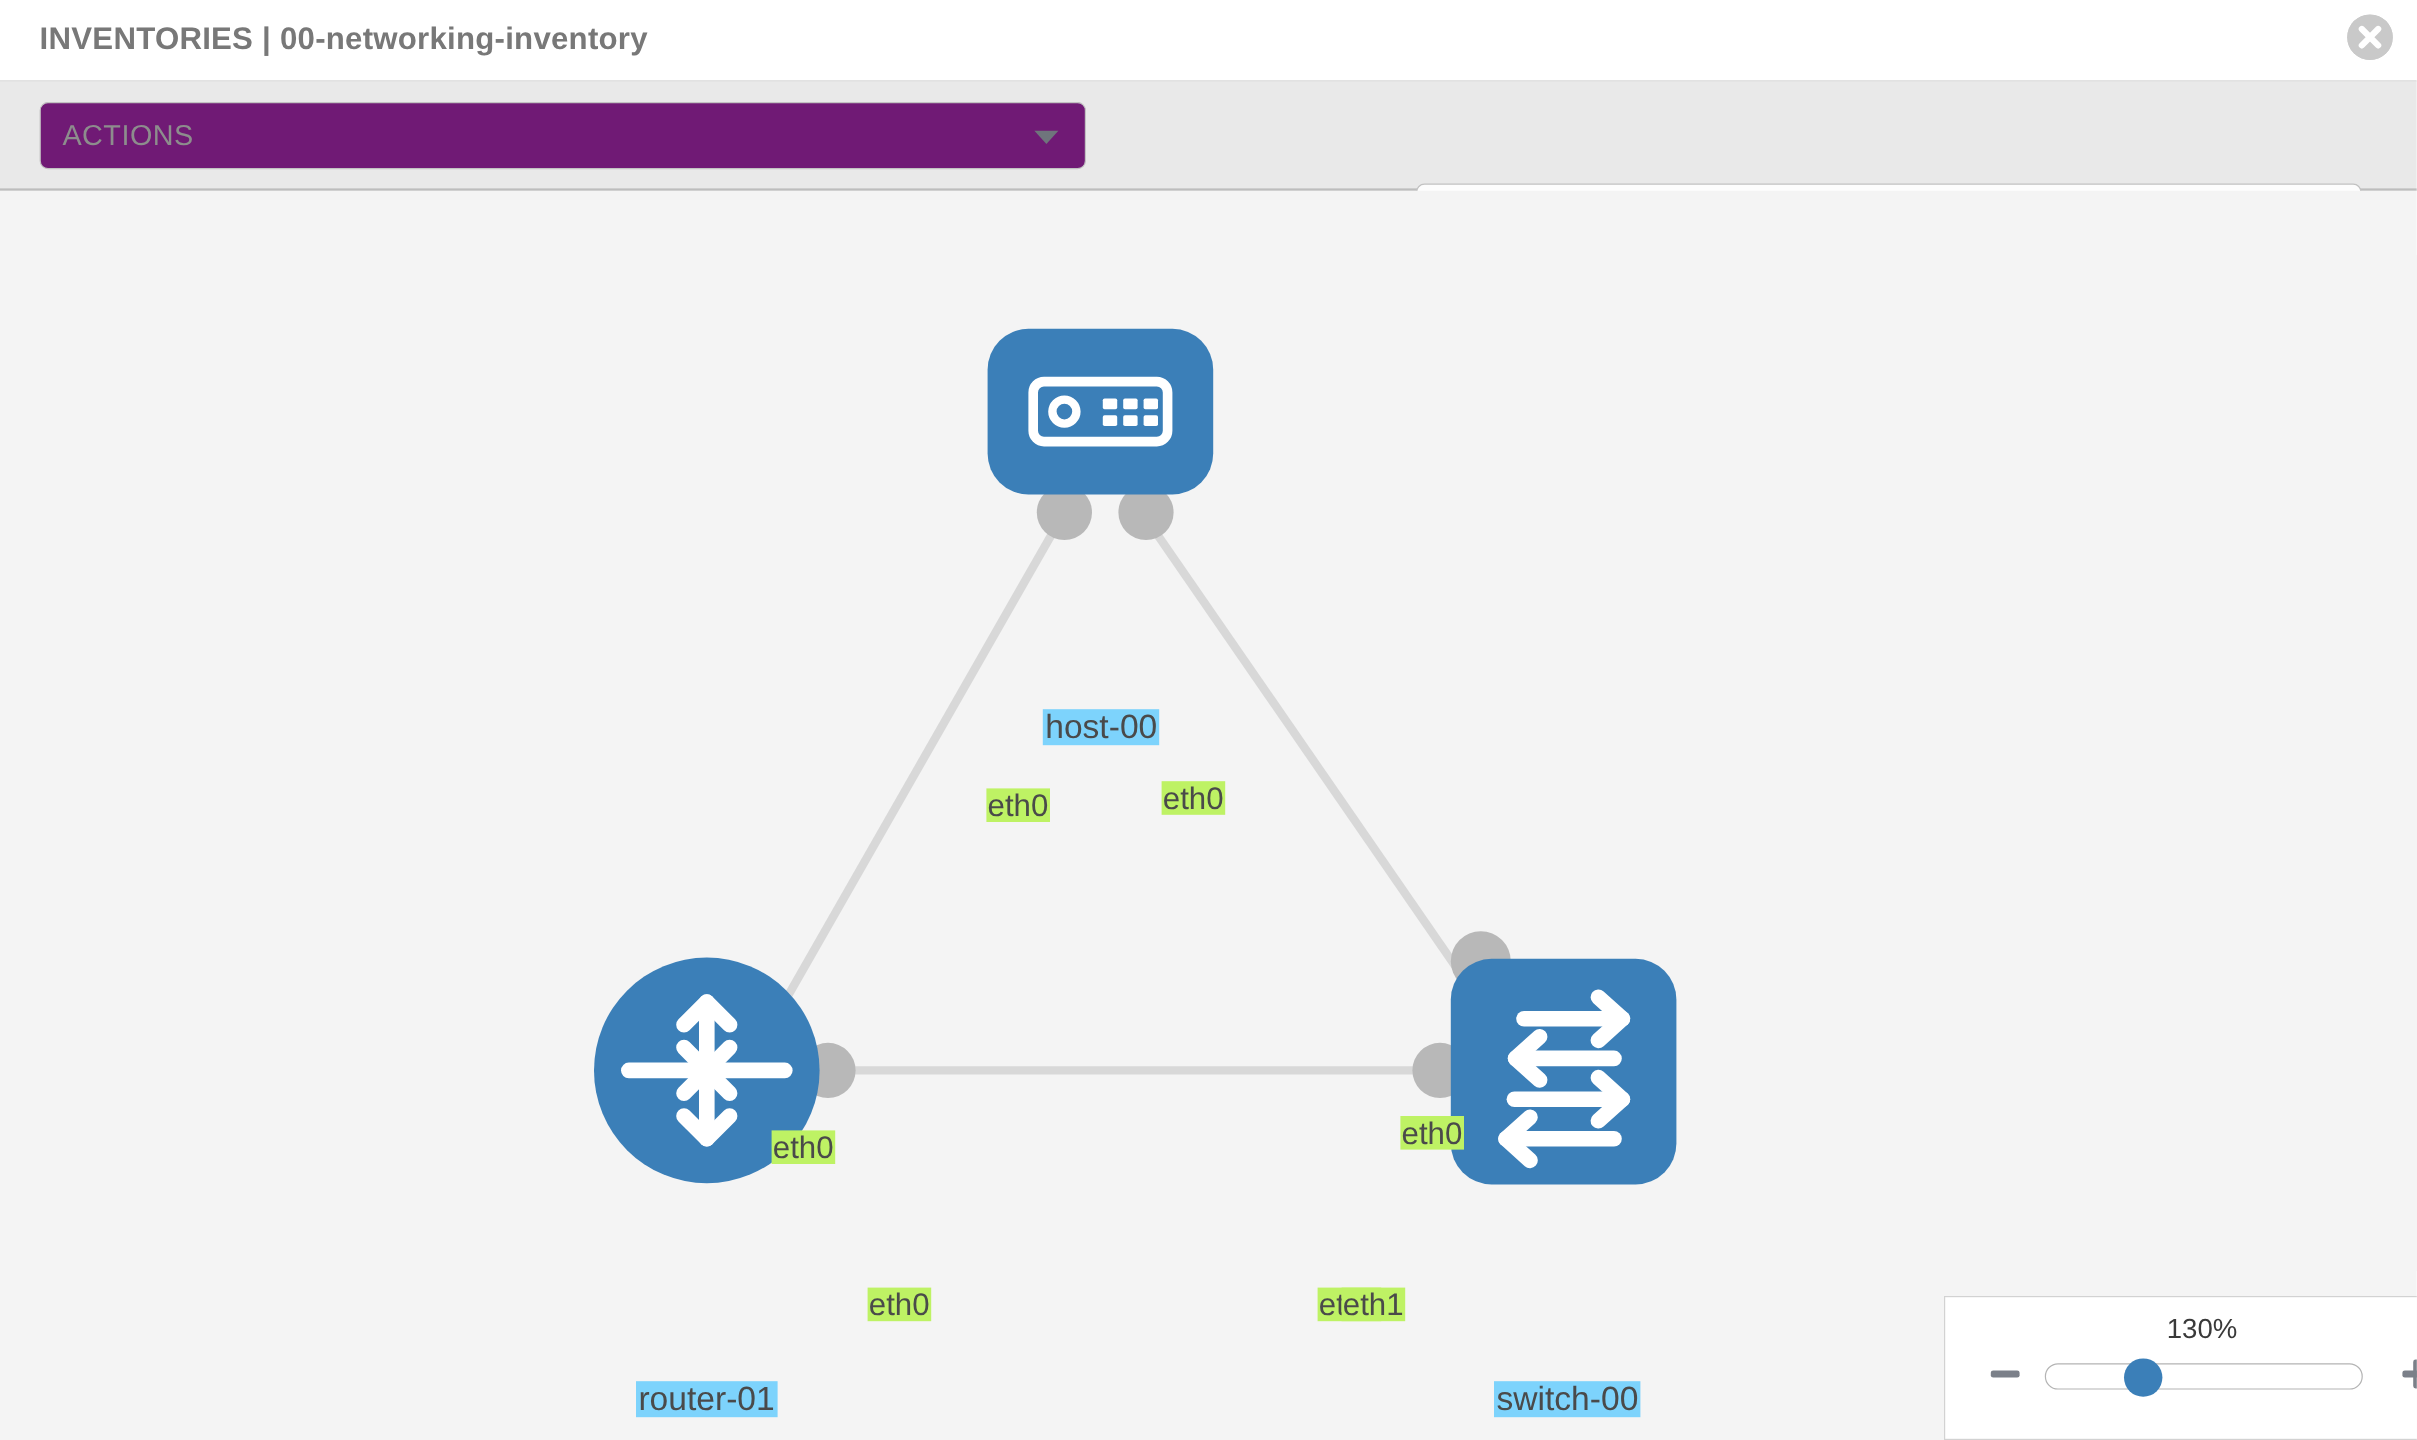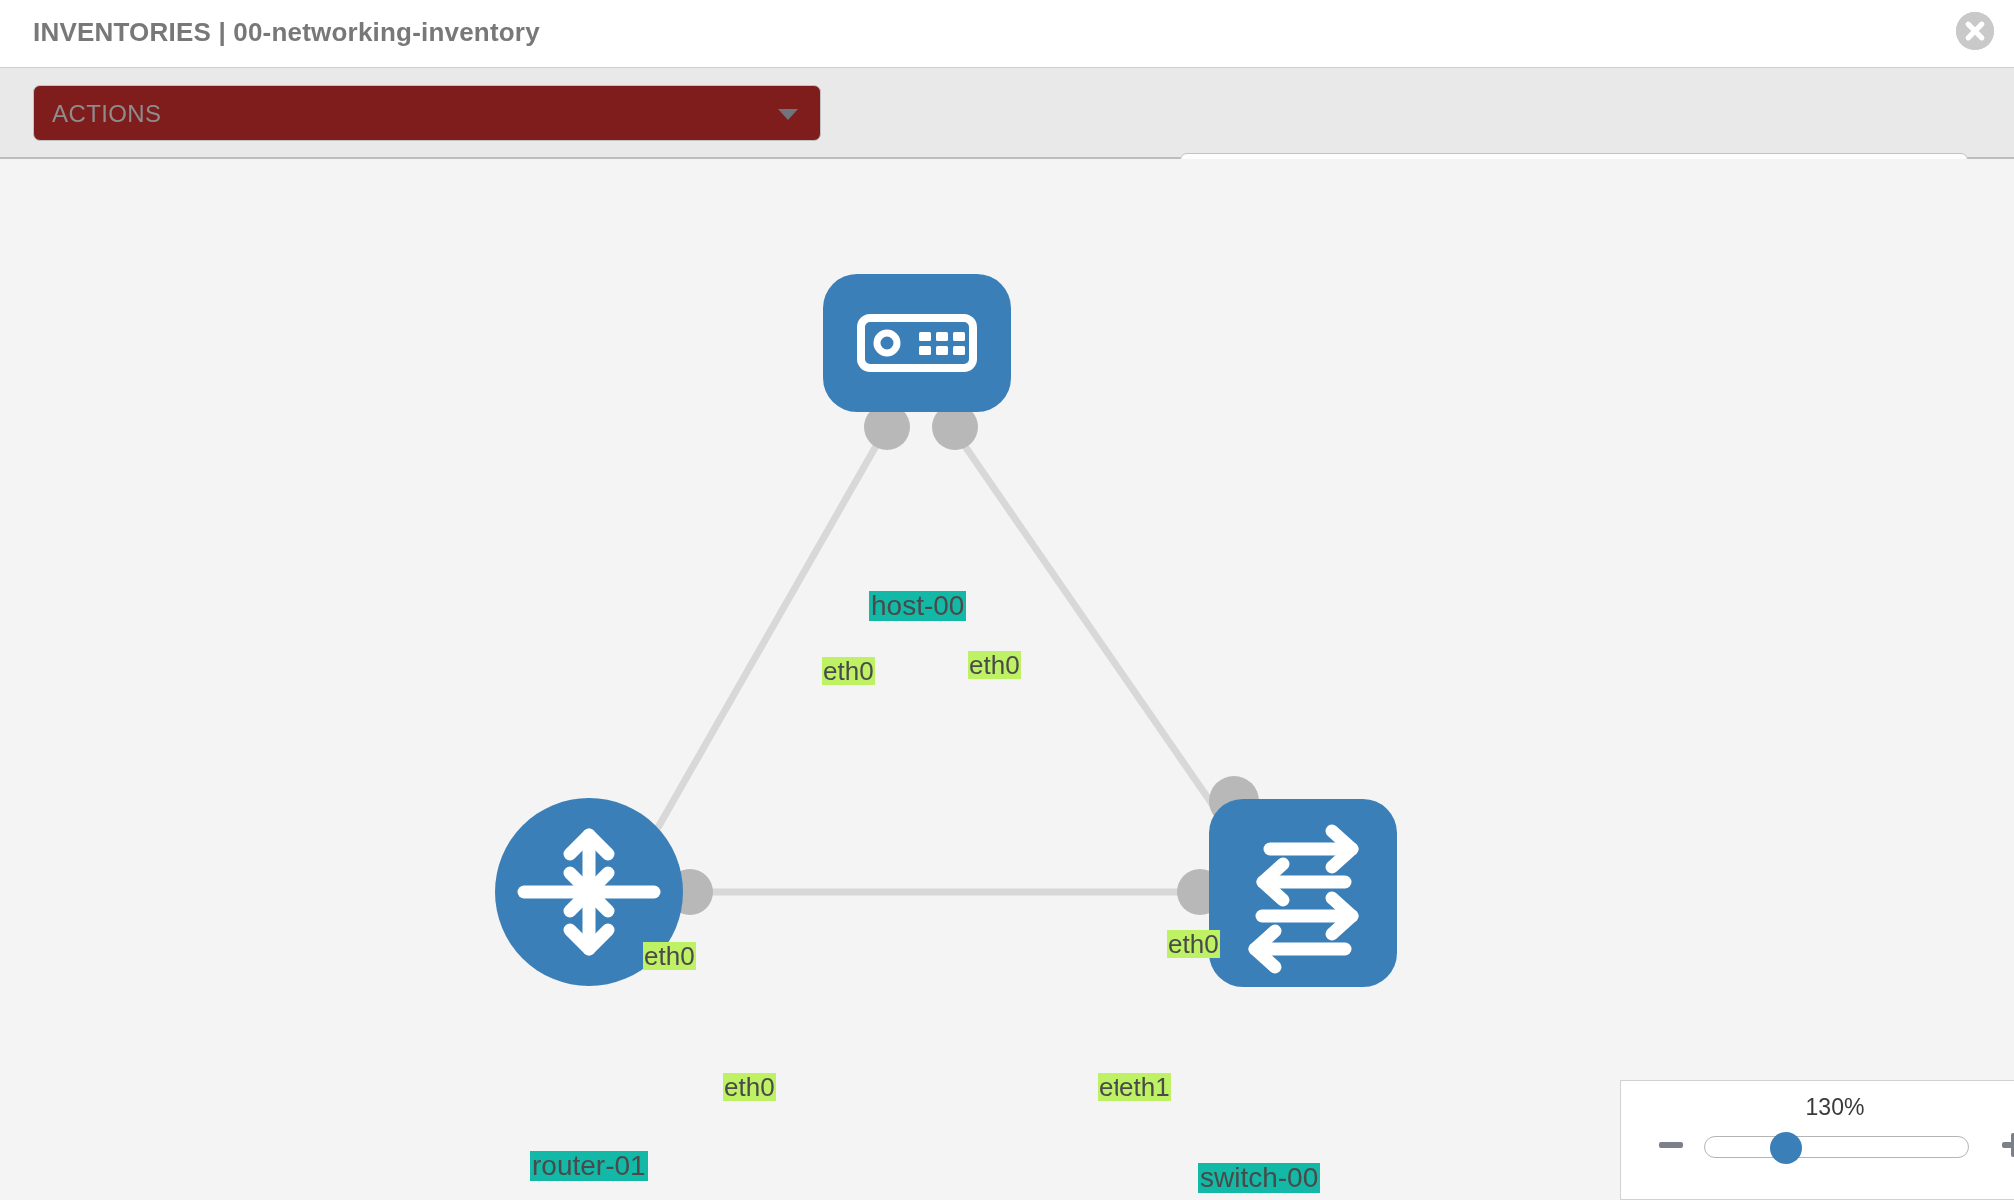--- a/index.html
+++ b/index.html
@@ -57,23 +57,23 @@
     height: 91px;
     background: #e9e9e9;
     border-bottom: 2px solid #bdbdbd;
     box-sizing: border-box;
   }
 
   .actions-select {
     position: absolute;
     left: 33px;
     top: 17px;
-    width: 788px;
+    width: 872px;
     height: 56px;
-    background: #7f1d1d;
+    background: #701a75;
     border: 1px solid #c2c2c2;
     border-radius: 7px;
     box-sizing: border-box;
     cursor: pointer;
   }
   .actions-select .label {
     position: absolute;
     left: 18px;
     top: 14px;
     font-size: 24px;
@@ -135,21 +135,21 @@
     position: absolute;
     left: 0; top: 0;
     width: 2014px;
     height: 1041px;
   }
 
   .node-label {
     position: absolute;
     font-size: 28px;
     color: #4a4a4a;
-    background: #14b8a6;
+    background: #7dd3fc;
     white-space: nowrap;
     padding: 0 2px;
     line-height: 1.08;
     text-align: right;
   }
   .iface-label {
     position: absolute;
     font-size: 26px;
     color: #4a4a4a;
     background: #bef264;
@@ -326,21 +326,21 @@
           <path d="M1345 790 L1255 790"></path>
           <path d="M1275 772 L1255 790 L1275 808"></path>
         </g>
       </g>
     </svg>
 
     <div class="node-label" style="left:869px; top:432px;">host-00</div>
 
     <div class="node-label" style="left:530px; top:992px;">router-01</div>
 
-    <div class="node-label" style="left:1198px; top:992px;margin-top:12px;">switch-00</div>
+    <div class="node-label" style="left:1245px; top:992px;">switch-00</div>
 
     <div class="iface-label" style="left:822px; top:450px;">eth0</div>
 
     <div class="iface-label" style="left:968px; top:444px;">eth0</div>
 
     <div class="iface-label" style="left:643px; top:735px;">eth0</div>
 
     <div class="iface-label" style="left:1167px; top:723px;">eth0</div>
 
     <div class="iface-label" style="left:723px; top:866px;">eth0</div>

